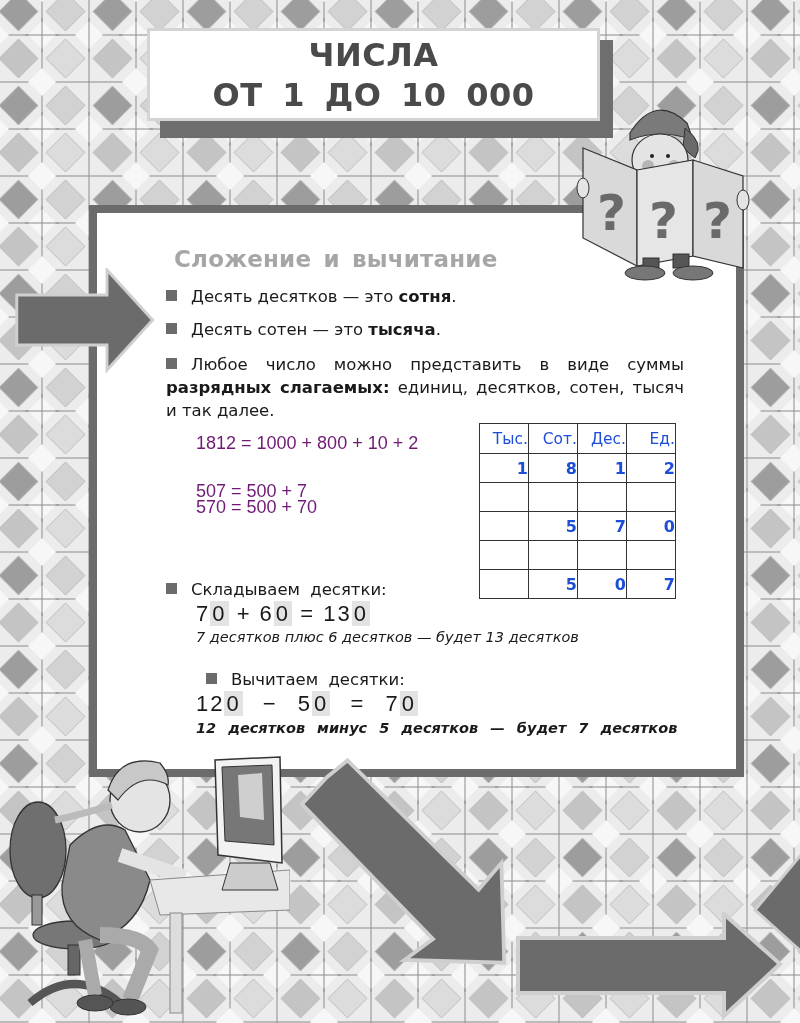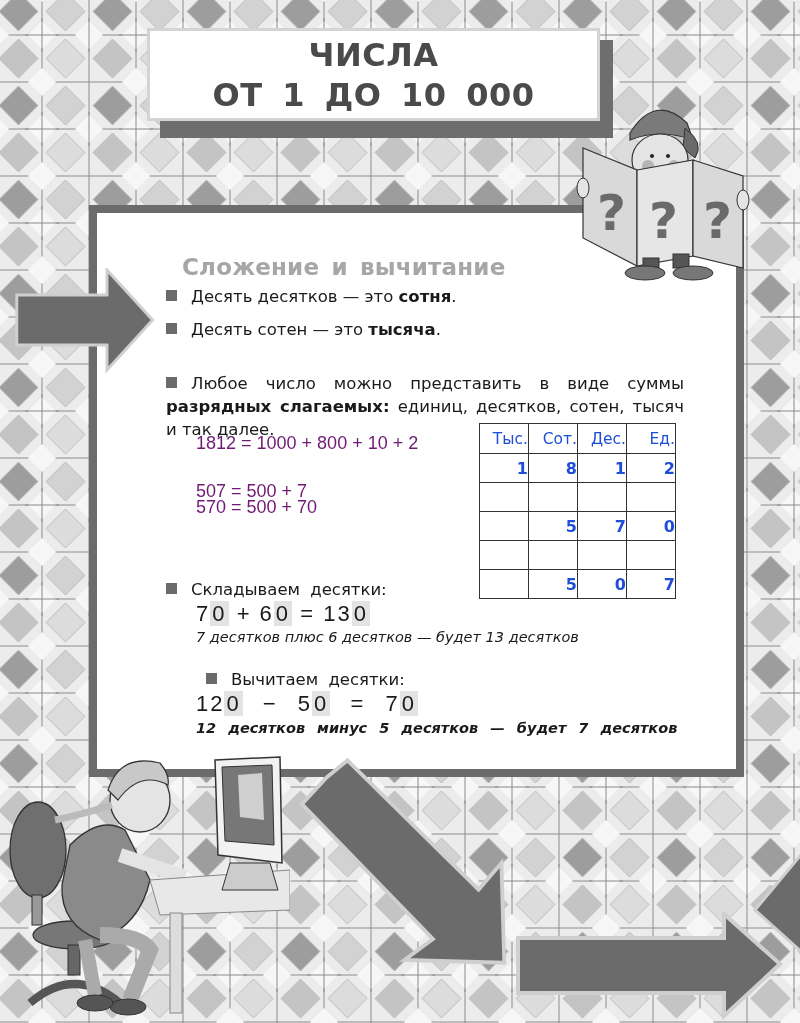--- a/index.html
+++ b/index.html
@@ -40,21 +40,21 @@
   .bullet-line {
     position: absolute; left: 166px; font-size: 16.5px; color: #1a1a1a;
     font-family: "DejaVu Sans", sans-serif;
   }
   .sq {
     display: inline-block; width: 11px; height: 11px; background: #6b6b6b;
     margin-right: 14px; vertical-align: 1px;
   }
   b { font-weight: bold; }
   .para {
-    position: absolute; left: 166px; top: 372px; width: 518px;
+    position: absolute; left: 166px; top: 353px; width: 518px;
     font-size: 16.5px; line-height: 23px; color: #1a1a1a; text-align: justify;
     text-align-last: left;
   }
   .eq {
     position: absolute; left: 196px; font-family: "Liberation Sans", sans-serif;
     font-size: 18px; color: #701a75; line-height: 22px;
   }
 
   table.places {
     position: absolute; left: 479px; top: 423px; border-collapse: collapse;
@@ -115,21 +115,21 @@
   <div class="title-line">ЧИСЛА</div>
   <div class="title-line">ОТ 1 ДО 10 000</div>
 </div>
 
 <div class="card"></div>
 
 <svg class="decor" style="left:15px; top:268px;" width="140" height="110">
   <polygon points="7,27 100,27 100,2 147,52 100,102 100,77 7,77" fill="#6b6b6b" stroke="#cfcfcf" stroke-width="3" transform="translate(-5,0) scale(0.97,1)"></polygon>
 </svg>
 
-<h2 class="section-title" style="margin:16px;">Сложение и вычитание</h2>
+<h2 class="section-title" style="margin:8px;">Сложение и вычитание</h2>
 
 <div class="bullet-line" style="top:287px;">
   <span class="sq"></span><span>Десять десятков — это </span><b>сотня</b><span>.</span>
 </div>
 <div class="bullet-line" style="top:320px;">
   <span class="sq"></span><span>Десять сотен — это </span><b>тысяча</b><span>.</span>
 </div>
 
 <div class="para">
   <span class="sq"></span><span>Любое число можно представить в виде суммы </span><b>разрядных слагаемых:</b><span> единиц, десятков, сотен, тысяч и так далее.</span>

